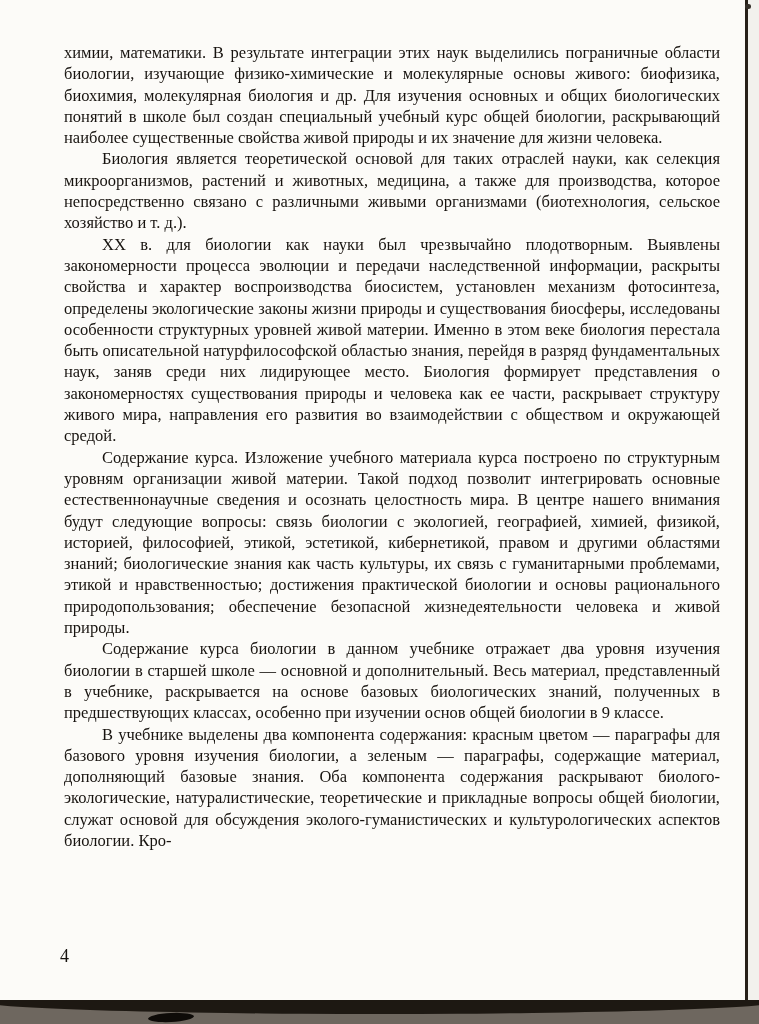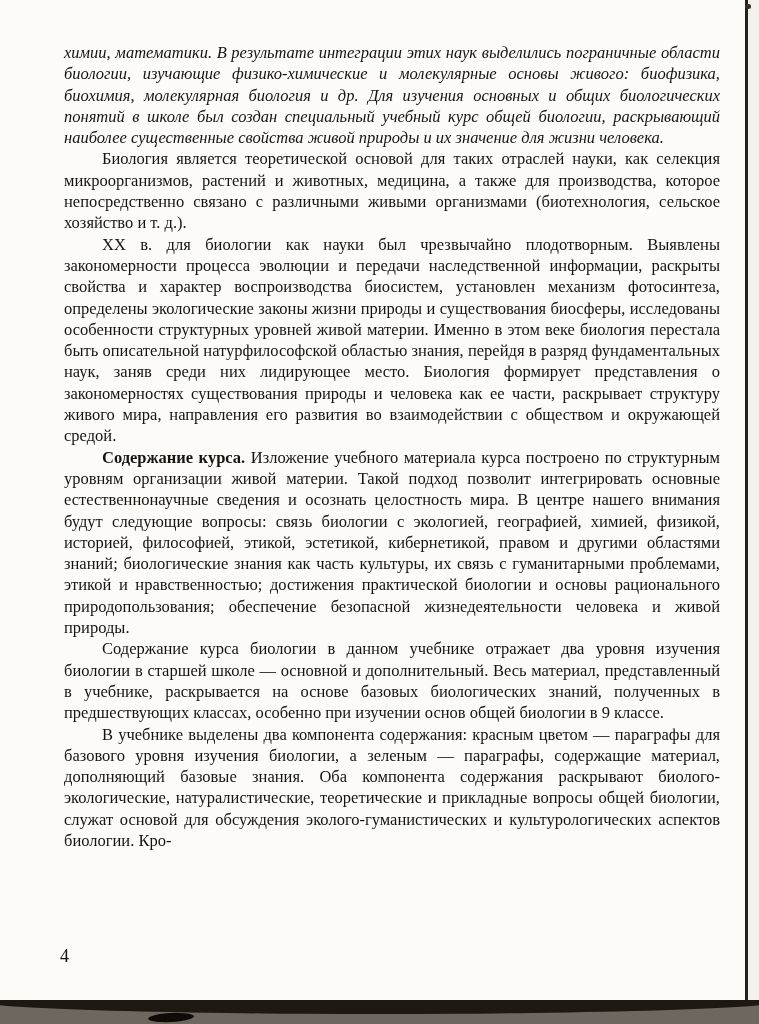--- a/index.html
+++ b/index.html
@@ -27,24 +27,23 @@
     text-align: justify;
     hyphens: auto;
     -webkit-hyphens: auto;
   }
   .para {
     margin: 0;
     text-indent: 38px;
   }
   .para.no-indent {
     text-indent: 0;
-    font-style: italic;
   }
   .para .lead {
-    font-weight: bold;
+    font-weight: normal;
   }
   .page-number {
     position: absolute;
     left: 60px;
     top: 946px;
     font-size: 18px;
     color: #17130f;
   }
   
   .scan-right-margin {

